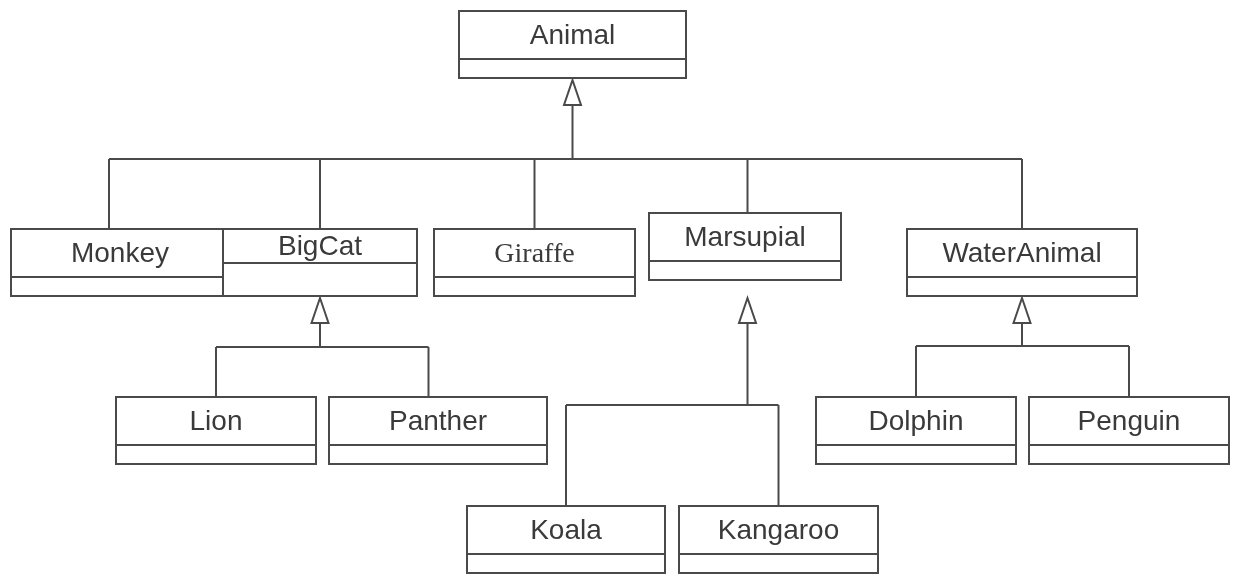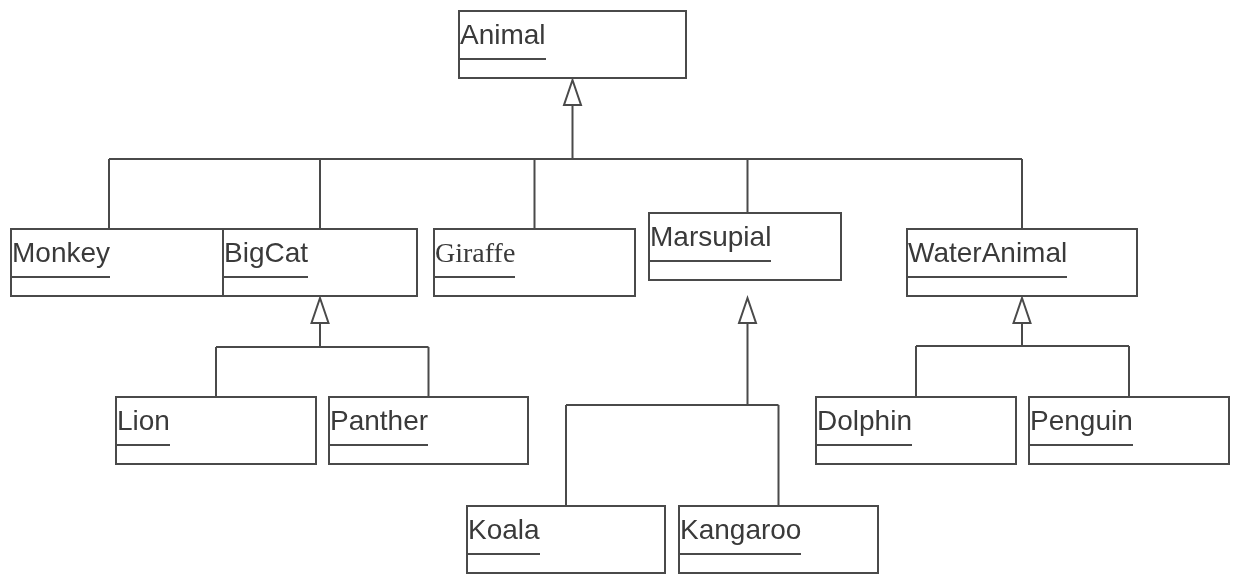--- a/index.html
+++ b/index.html
@@ -18,21 +18,21 @@
   #edges{position:absolute;left:0;top:0;}
   .edge path{stroke:var(--stroke);stroke-width:2;fill:none;}
   .edge polygon{stroke:var(--stroke);stroke-width:2;fill:var(--background);}
   .uml-class{
     position:absolute;
     box-sizing:border-box;
     height:69px;
     border:2px solid var(--stroke);
     background:var(--background);
     display:flex;
-    flex-direction:row;
+    flex-direction:column;
   }
   .uml-class .name{
     box-sizing:border-box;
     height:48px;
     display:flex;
     align-items:center;
     justify-content:center;
     font-size:28px;
     color:var(--text);
     border-bottom:2px solid var(--stroke);
@@ -95,21 +95,21 @@
   <div class="uml-class" style="left:906px;top:228px;width:232px;">
     <div class="name">WaterAnimal</div>
     <div class="attrs"></div>
   </div>
 
   <div class="uml-class" style="left:115px;top:396px;width:202px;">
     <div class="name">Lion</div>
     <div class="attrs"></div>
   </div>
 
-  <div class="uml-class" style="left:328px;top:396px;width:201px;">
+  <div class="uml-class" style="left:328px;top:396px;width:220px;">
     <div class="name">Panther</div>
     <div class="attrs"></div>
   </div>
 
   <div class="uml-class" style="left:1028px;top:396px;width:202px;">
     <div class="name">Penguin</div>
     <div class="attrs"></div>
   </div>
 
   <div class="uml-class" style="left:815px;top:396px;width:202px;">

